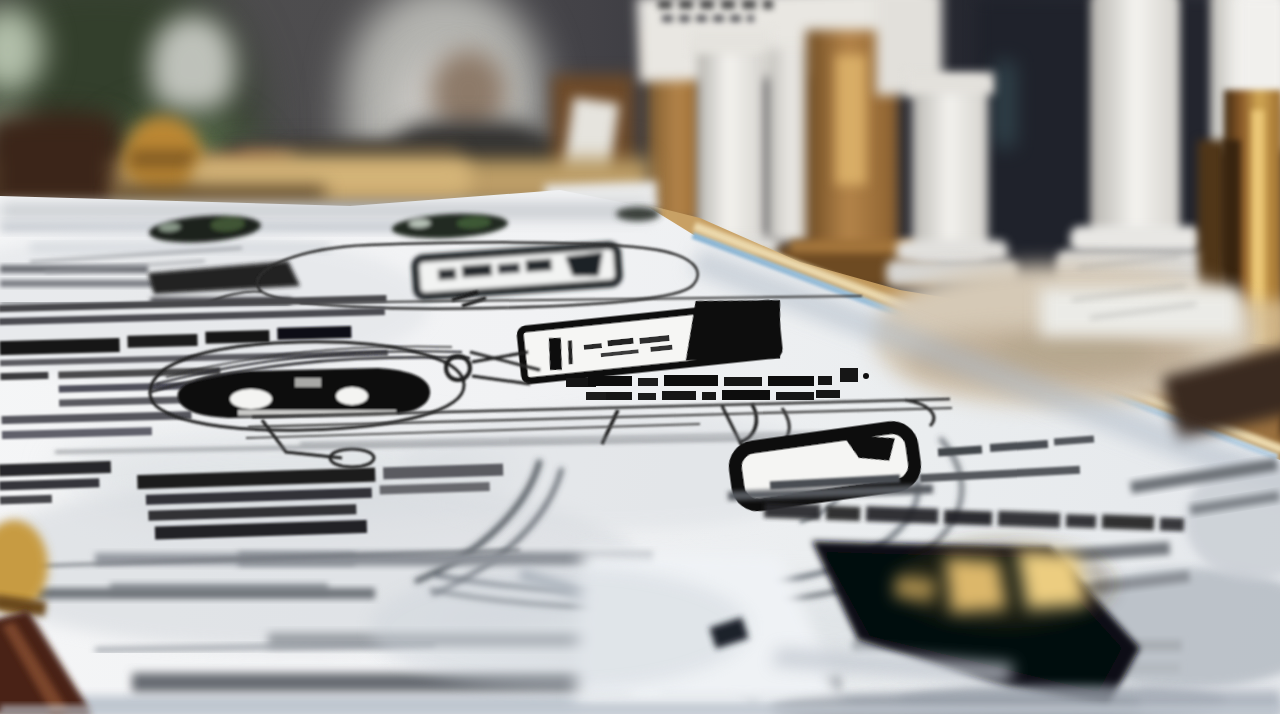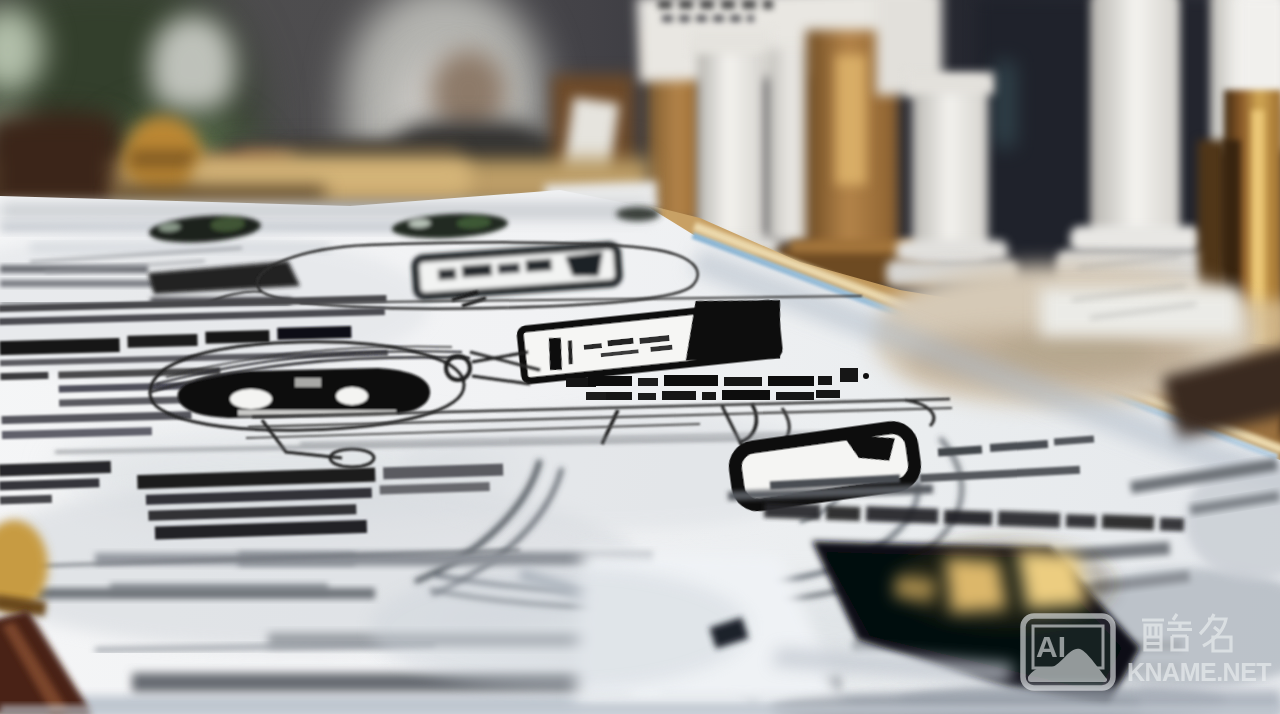--- a/index.html
+++ b/index.html
@@ -429,37 +429,13 @@
 
 <path d="M-8,620 L28,610 L92,714 L-8,714 Z" fill="#4a2212" filter="url(#b3)"></path>
 
 <path d="M2,626 L14,622 L68,710 L52,713 Z" fill="#7a452a" filter="url(#b3)"></path>
 <ellipse cx="960" cy="708" rx="190" ry="16" fill="#8a9099" opacity="0.6" filter="url(#b5)"></ellipse>
 <ellipse cx="1062" cy="702" rx="165" ry="17" fill="#9aa1ab" opacity="0.75" filter="url(#b5)"></ellipse>
 <rect x="1140" y="690" width="140" height="24" fill="#aab1bb" opacity="0.7" filter="url(#b5)"></rect>
 <rect x="0" y="705" width="1280" height="9" fill="#c3cad3" filter="url(#b3)" opacity="0.65"></rect>
 </svg>
 
-<div class="a" style="left:1016px;top:608px;width:264px;height:104px;opacity:0.62;">
-<svg width="264" height="104" viewBox="0 0 264 104">
-
-<rect x="7" y="8" width="90" height="72" rx="11" fill="rgba(255,255,255,0.14)" stroke="#eef0f2" stroke-width="5.5"></rect>
-
-<rect x="17" y="18" width="70" height="42" fill="none" stroke="#eef0f2" stroke-width="3"></rect>
-
-<text x="20" y="49" font-family="Liberation Sans, sans-serif" font-size="30" font-weight="bold" fill="#eef0f2">AI</text>
-
-<path d="M12,69 C21,56 29,61 36,59 C46,56 54,38 64,41 C72,44 84,63 91,71 L91,72 Q91,74 88,74 L15,74 Q12,74 12,71 Z" fill="#eef0f2"></path>
-
-<g stroke="#eef0f2" stroke-width="3.2" fill="none">
-<path d="M126,12 H148 M129,17 V42 H145 V17 Z M134,17 V29 M140,17 V29 M129,29 H145 M129,35.5 H145"></path>
-<path d="M161,6 L157,12 M152,15 H175 M164,15 V21 M151,21.5 H176 M156,28 H171 M156,28 V42 H171 V28"></path>
-</g>
-
-<g stroke="#eef0f2" stroke-width="3.2" fill="none">
-<path d="M198,6 C195,13 190,20 184,26 M192,11 H210 C208,21 200,31 187,38 M198,19 L204,24"></path>
-<path d="M197,29 H215 V43 H197 Z"></path>
-</g>
-
-<text x="111" y="73" font-family="Liberation Sans, sans-serif" font-size="25" font-weight="bold" fill="#eef0f2" letter-spacing="-0.5">KNAME.NET</text>
-</svg>
 </div>
-</div>
 
 </body></html>

